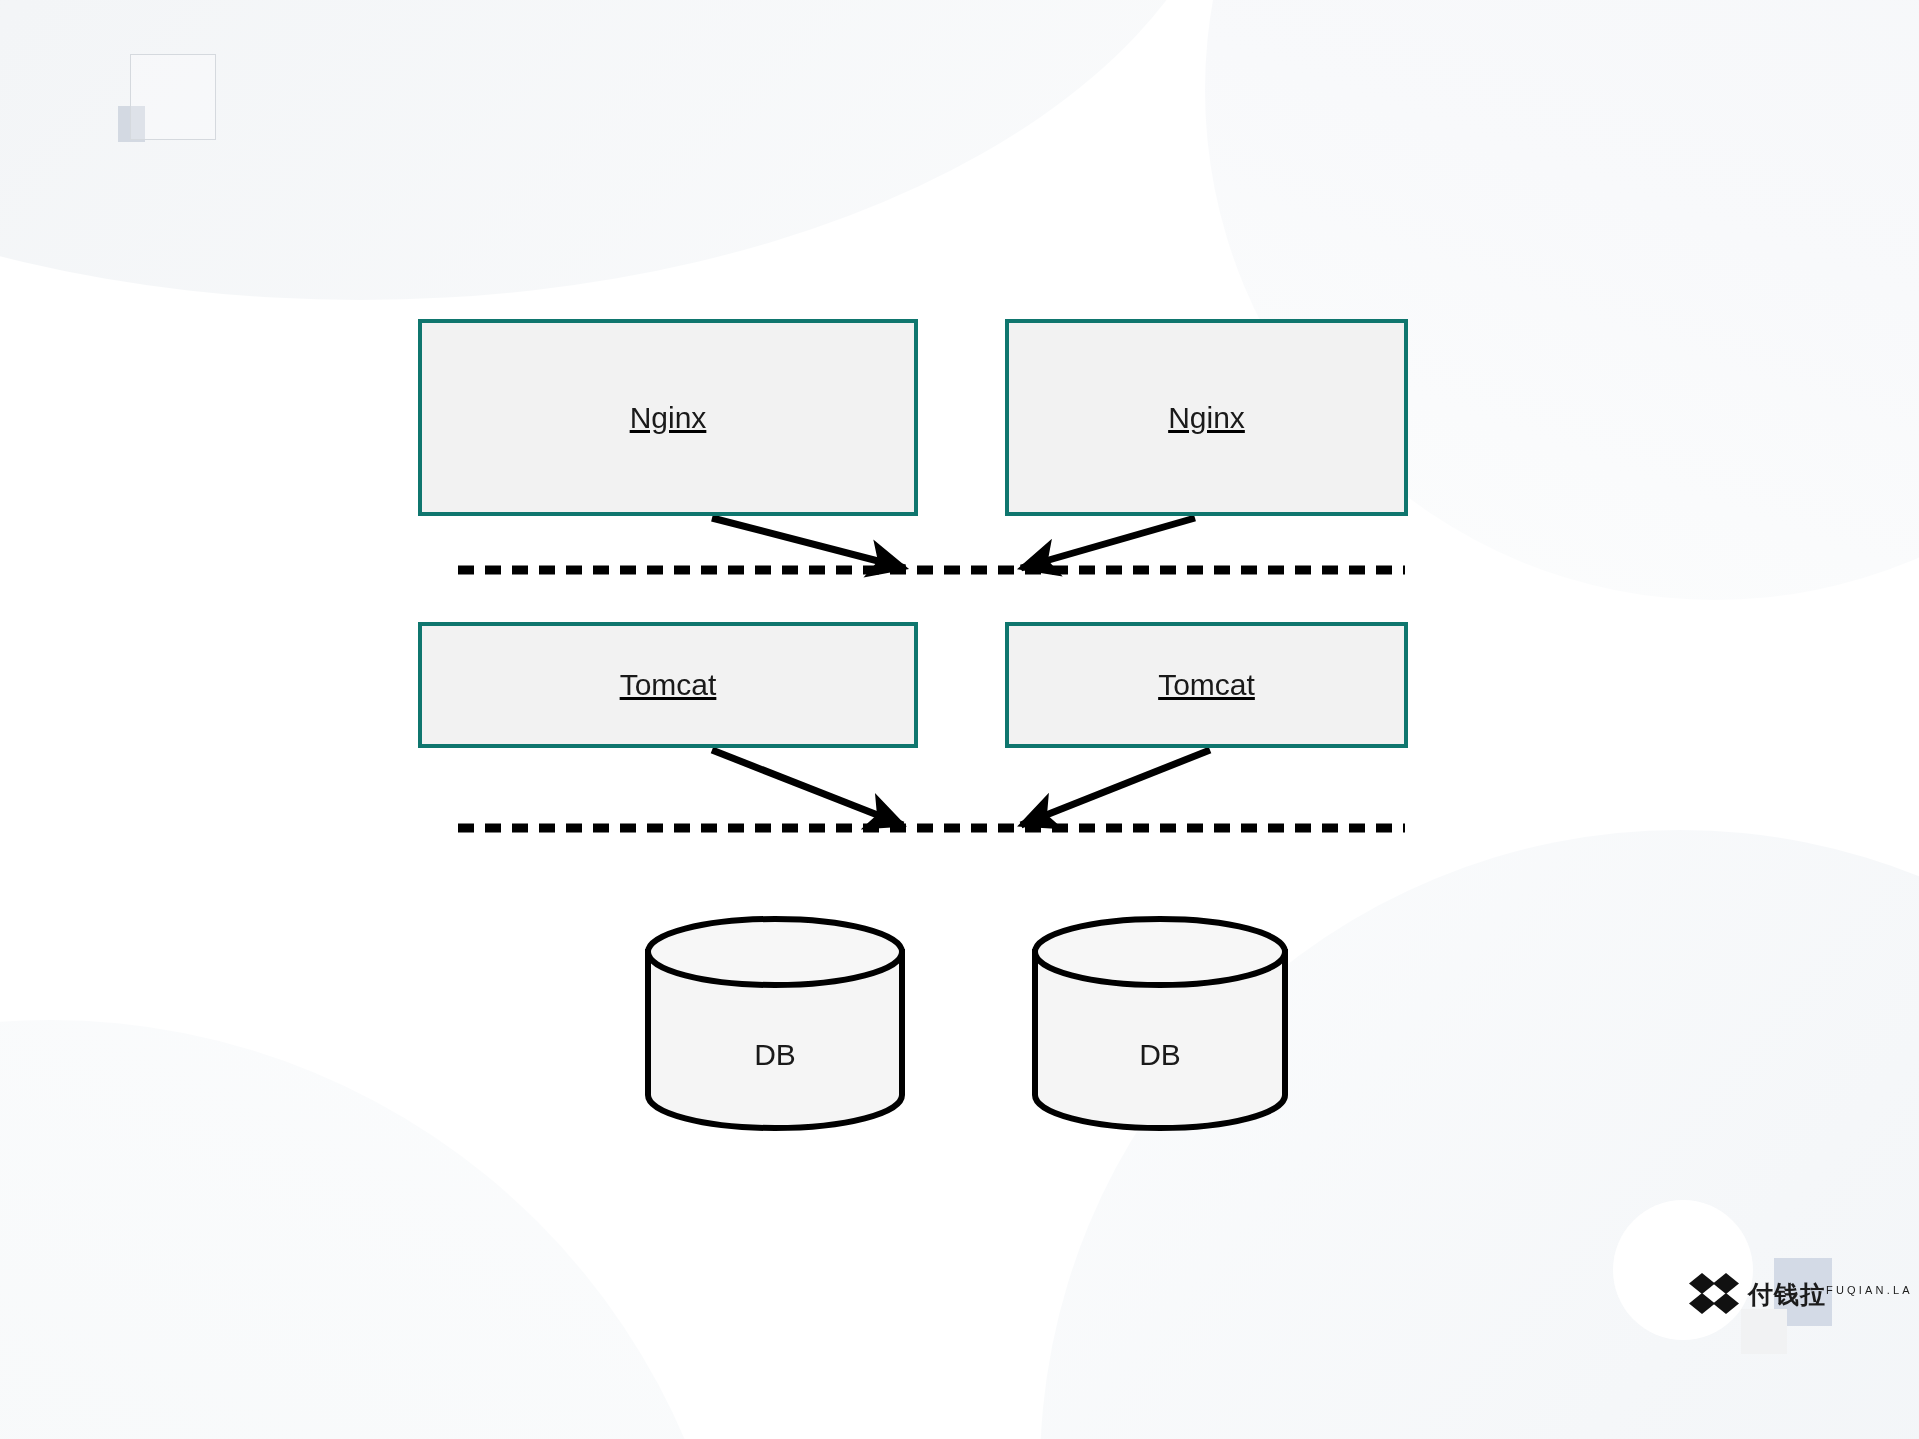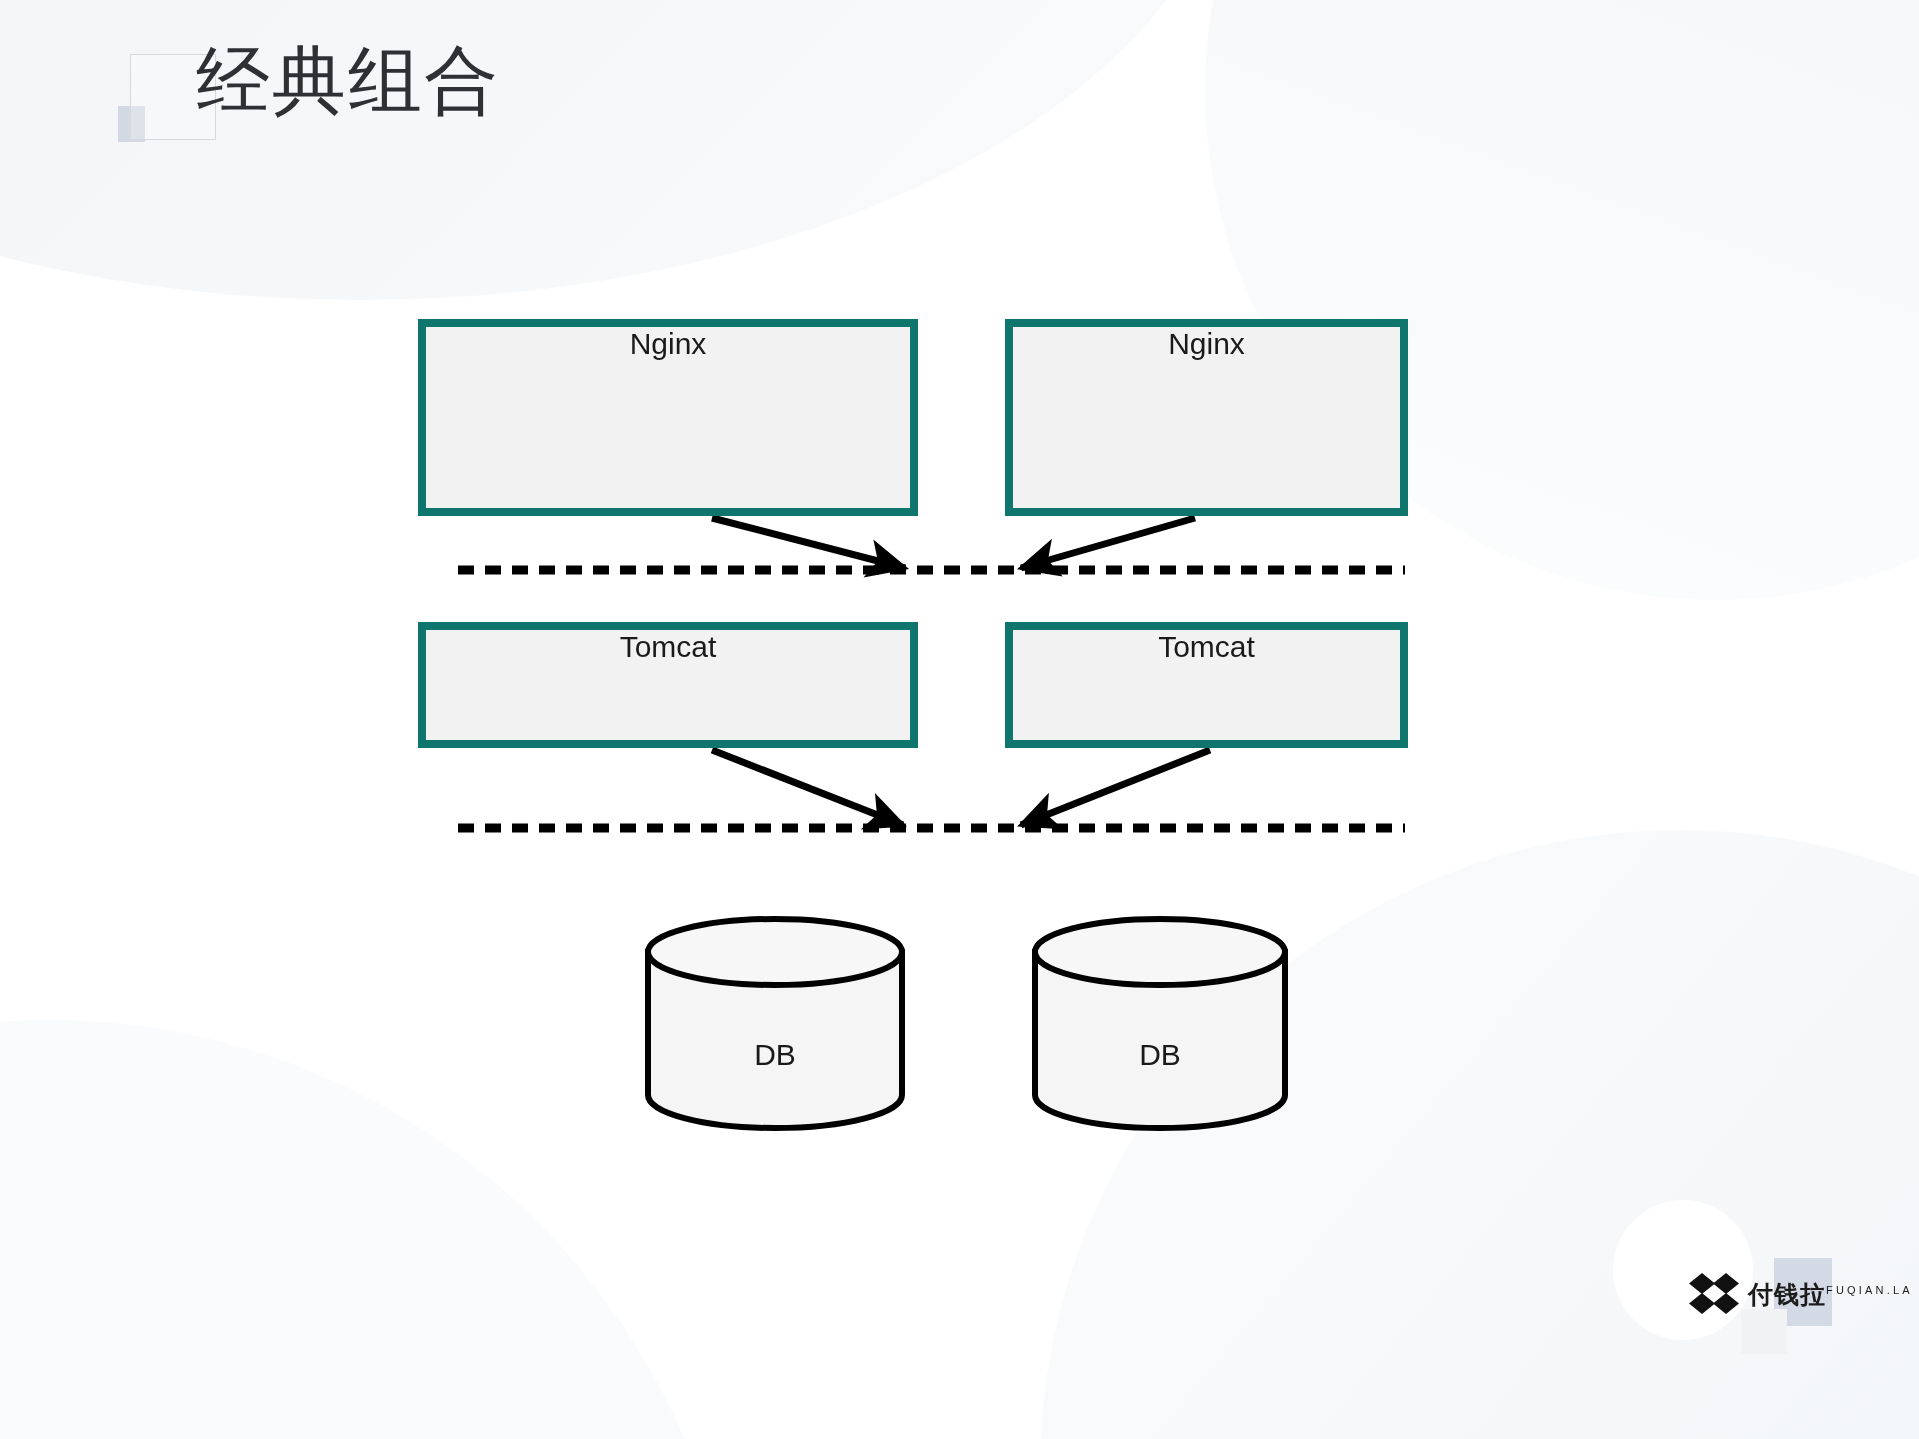--- a/index.html
+++ b/index.html
@@ -96,24 +96,26 @@
   #diagram {
     position: absolute;
     left: 0;
     top: 0;
     width: 1919px;
     height: 1439px;
   }
   .node-box {
     position: absolute;
     background: #f2f2f2;
-    border: 8px solid #0f766e;
+    border: 4px solid #0f766e;
     box-sizing: border-box;
     display: flex;
+    align-items: center;
     justify-content: center;
+    text-decoration: underline;
   }
   .node-label {
     font-size: 30px;
     color: #1a1a1a;
     font-family: "Liberation Sans", sans-serif;
   }
   .db-label {
     position: absolute;
     font-size: 30px;
     color: #1a1a1a;
@@ -175,21 +177,20 @@
   <div class="bg-layer">
     <div class="blob blob-topleft"></div>
     <div class="blob blob-topright"></div>
     <div class="blob blob-bottomleft"></div>
     <div class="blob blob-bottomright"></div>
     <div class="blob blob-bottomright-hole"></div>
   </div>
 
   <div class="title-square-fill"></div>
   <div class="title-square-outline"></div>
-  <div class="page-title">经典组合</div>
 
   <svg id="diagram" viewBox="0 0 1919 1439" xmlns="http://www.w3.org/2000/svg">
     <defs>
       <marker id="arrowhead" markerWidth="7" markerHeight="7" refX="5.4" refY="3" orient="auto" markerUnits="strokeWidth">
         <path d="M0,0.2 L6,3 L0,5.8 L1.4,3 Z" fill="#000000"></path>
       </marker>
     </defs>
 
     <line x1="458" y1="570" x2="1405" y2="570" stroke="#000000" stroke-width="9" stroke-dasharray="16 11"></line>
     <line x1="458" y1="828" x2="1405" y2="828" stroke="#000000" stroke-width="9" stroke-dasharray="16 11"></line>

